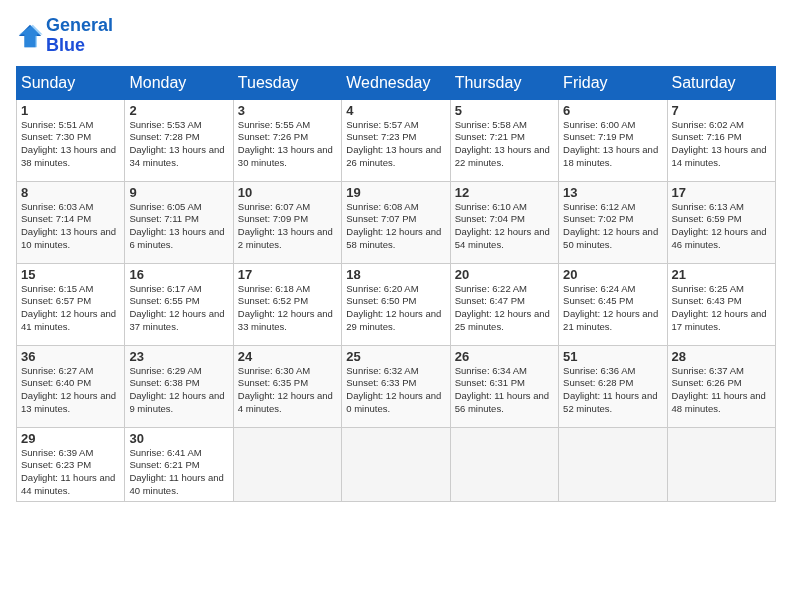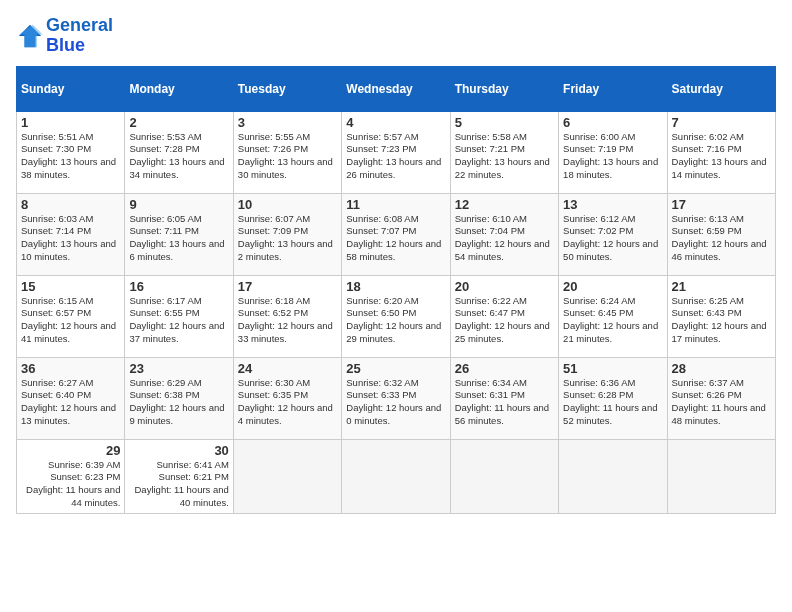--- a/index.html
+++ b/index.html
@@ -53,41 +53,40 @@
       color: #555;
     }
     table {
       width: 100%;
       border-collapse: collapse;
       table-layout: fixed;
     }
     th {
       background-color: #1565c0;
       color: #fff;
-      font-size: 12px;
-      font-weight: bold;
-      padding: 15px 4px;
+      font-size: 16px;
+      font-weight: normal;
+      padding: 7px 4px;
       text-align: left;
       border: 1px solid #1565c0;
     }
     td {
       border: 1px solid #ccc;
       vertical-align: top;
       padding: 3px 4px;
       font-size: 9.5px;
       color: #333;
       background: #fff;
       height: 82px;
     }
     td.empty {
       background: #f5f5f5;
     }
     td.last-row {
       height: 72px;
-      text-align: right;
     }
     .day-number {
       font-size: 13px;
       font-weight: bold;
       display: block;
       margin-bottom: 1px;
     }
     .cell-text {
       line-height: 1.35;
     }
@@ -146,21 +145,21 @@
           <td><span class="day-number">7</span>
 <span class="cell-text">Sunrise: 6:02 AM<br>Sunset: 7:16 PM<br>Daylight: 13 hours and 14 minutes.</span></td>
         </tr>
         <tr>
           <td><span class="day-number">8</span>
 <span class="cell-text">Sunrise: 6:03 AM<br>Sunset: 7:14 PM<br>Daylight: 13 hours and 10 minutes.</span></td>
           <td><span class="day-number">9</span>
 <span class="cell-text">Sunrise: 6:05 AM<br>Sunset: 7:11 PM<br>Daylight: 13 hours and 6 minutes.</span></td>
           <td><span class="day-number">10</span>
 <span class="cell-text">Sunrise: 6:07 AM<br>Sunset: 7:09 PM<br>Daylight: 13 hours and 2 minutes.</span></td>
-          <td><span class="day-number">11</span>
+          <td><span class="day-number">19</span>
 <span class="cell-text">Sunrise: 6:08 AM<br>Sunset: 7:07 PM<br>Daylight: 12 hours and 58 minutes.</span></td>
           <td><span class="day-number">12</span>
 <span class="cell-text">Sunrise: 6:10 AM<br>Sunset: 7:04 PM<br>Daylight: 12 hours and 54 minutes.</span></td>
           <td><span class="day-number">13</span>
 <span class="cell-text">Sunrise: 6:12 AM<br>Sunset: 7:02 PM<br>Daylight: 12 hours and 50 minutes.</span></td>
           <td><span class="day-number">17</span>
 <span class="cell-text">Sunrise: 6:13 AM<br>Sunset: 6:59 PM<br>Daylight: 12 hours and 46 minutes.</span></td>
         </tr>
         <tr>
           <td><span class="day-number">15</span>

